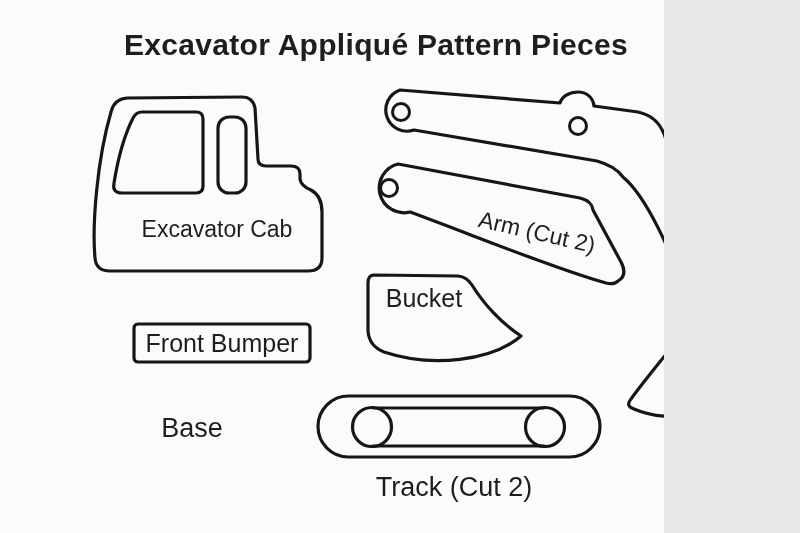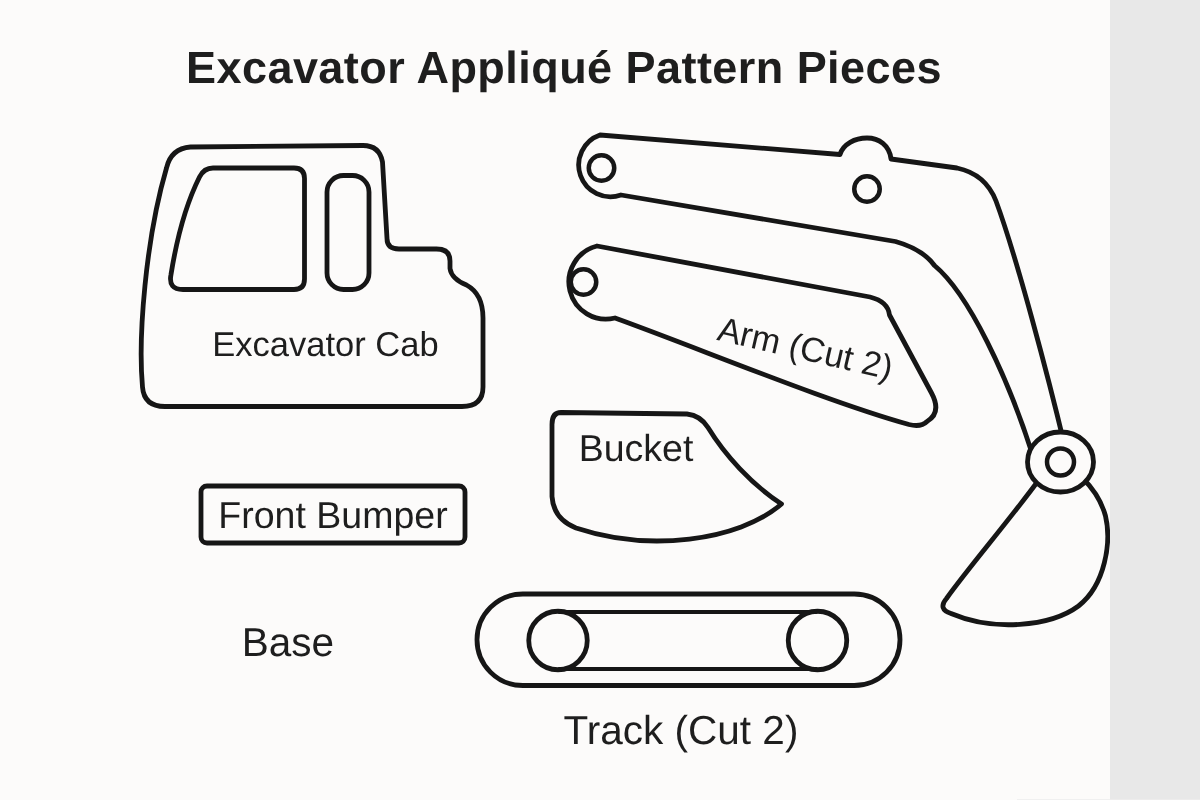--- a/index.html
+++ b/index.html
@@ -3,21 +3,21 @@
 <meta charset="utf-8">
 <style>
   html, body {
     margin: 0;
     padding: 0;
     background: #e8e8e8;
     font-family: "Liberation Sans", "DejaVu Sans", sans-serif;
   }
   #canvas {
     position: relative;
-    width: 740px;
+    width: 664px;
     height: 533px;
     background: #fcfbfa;
     overflow: hidden;
   }
   svg { display: block; }
   .outline {
     fill: #fcfbfa;
     stroke: #161616;
     stroke-width: 3.2;
     stroke-linejoin: round;

